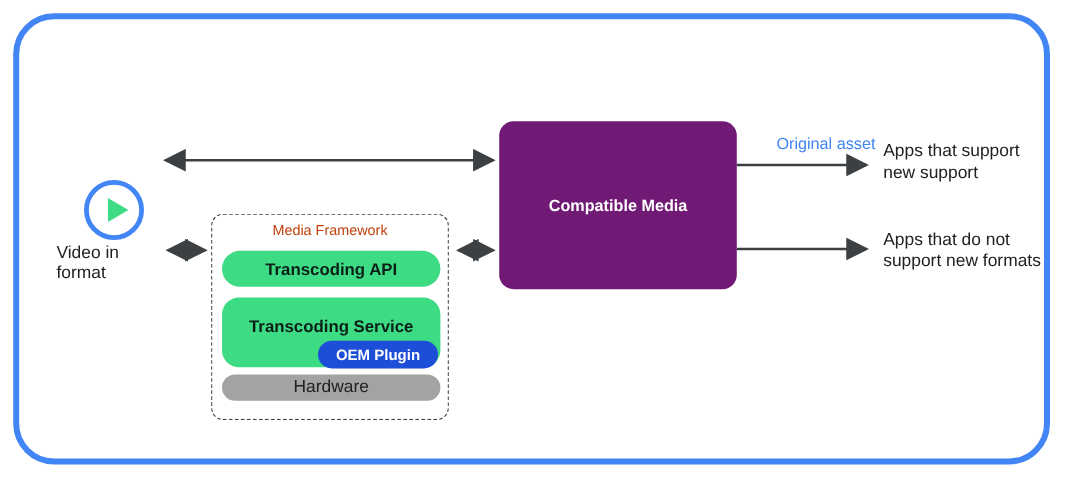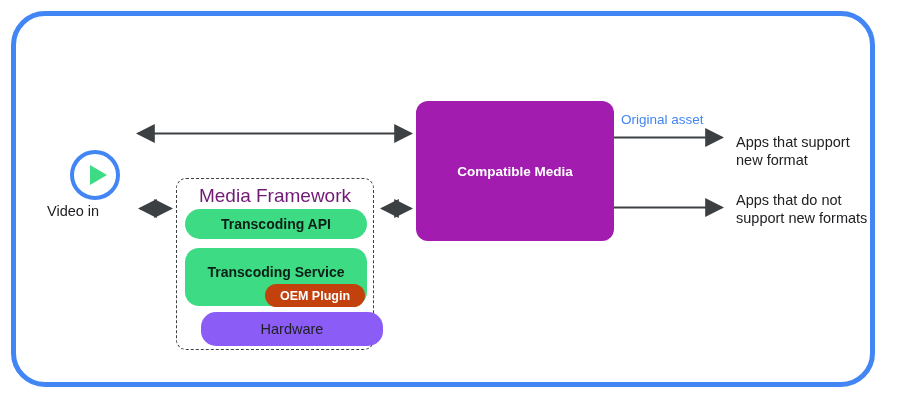--- a/index.html
+++ b/index.html
@@ -70,22 +70,22 @@
     border: 1.6px dashed #3c4043;
     border-radius: 10px;
     box-sizing: border-box;
   }
   #media-framework-title {
     position: absolute;
     left: 0;
     top: 6px;
     width: 100%;
     text-align: center;
-    font-size: 19px;
-    color: #701a75;
+    font-size: 12px;
+    color: #c2410c;
   }
   .stack-box {
     position: absolute;
     box-sizing: border-box;
     display: flex;
     align-items: center;
     justify-content: center;
     font-size: 14px;
     font-weight: bold;
     border-radius: 13px;
@@ -109,48 +109,48 @@
     border-radius: 14px;
     align-items: flex-start;
     padding-top: 16px;
   }
   #oem-plugin {
     position: absolute;
     left: 88px;
     top: 105px;
     width: 100px;
     height: 23px;
-    background: #c2410c;
+    background: #1d4ed8;
     color: #ffffff;
     border-radius: 12px;
     display: flex;
     align-items: center;
     justify-content: center;
     font-size: 12.5px;
     font-weight: bold;
   }
   #hardware {
-    left: 24px;
+    left: 8px;
     top: 133px;
     width: 182px;
-    height: 34px;
-    background: #8b5cf6;
+    height: 22px;
+    background: #a3a3a3;
     color: #202124;
     font-weight: normal;
     font-size: 14.5px;
     border-radius: 15px;
   }
   
   #cmt-box {
     position: absolute;
     left: 416px;
     top: 101px;
     width: 198px;
     height: 140px;
-    background: #a21caf;
+    background: #701a75;
     border-radius: 12px;
     display: flex;
     align-items: center;
     justify-content: center;
     text-align: center;
     color: #ffffff;
     font-size: 13.5px;
     font-weight: bold;
     line-height: 19px;
     padding: 0 8px;
@@ -161,44 +161,45 @@
     position: absolute;
     overflow: visible;
   }
   
   .asset-label {
     position: absolute;
     color: #4285f4;
     font-size: 13.5px;
     white-space: nowrap;
   }
-  #original-asset-label { left: 621px; top: 112px; }
+  #original-asset-label { left: 647px; top: 112px; }
   #transcoded-asset-label { left: 621px; top: 216px; }
   .apps-label {
     position: absolute;
     color: #202124;
     font-size: 14.5px;
     line-height: 18px;
     white-space: nowrap;
   }
-  #apps-support-label { left: 736px; top: 117px; margin-top: 16px; }
+  #apps-support-label { left: 736px; top: 117px; }
   #apps-nosupport-label { left: 736px; top: 191px; }
 </style>
 </head>
 <body>
 
 <div id="canvas">
 
   <div id="outer-frame"></div>
 
   <div id="video-icon">
     <div class="play-tri"></div>
   </div>
   <div id="video-label">
     <div>Video in</div>
+    <div>format</div>
   </div>
 
   <svg class="arrow-svg" style="left:128px; top:124px;" width="292" height="20" viewBox="0 0 292 20">
     <defs>
       <marker id="ah-r" markerWidth="9" markerHeight="9" refX="8" refY="4.5" orient="auto">
         <path d="M0,0 L9,4.5 L0,9 z" fill="#3c4043"></path>
       </marker>
       <marker id="ah-l" markerWidth="9" markerHeight="9" refX="1" refY="4.5" orient="auto">
         <path d="M9,0 L0,4.5 L9,9 z" fill="#3c4043"></path>
       </marker>
@@ -252,21 +253,21 @@
     <defs>
       <marker id="ah-r4" markerWidth="9" markerHeight="9" refX="8" refY="4.5" orient="auto">
         <path d="M0,0 L9,4.5 L0,9 z" fill="#3c4043"></path>
       </marker>
     </defs>
     <line x1="0" y1="9.5" x2="108" y2="9.5" stroke="#3c4043" stroke-width="2.1" marker-end="url(#ah-r4)"></line>
   </svg>
   <div class="asset-label" id="original-asset-label">Original asset</div>
   <div class="apps-label" id="apps-support-label">
     <div>Apps that support</div>
-    <div>new format</div>
+    <div>new support</div>
   </div>
 
   <svg class="arrow-svg" style="left:614px; top:198px;" width="116" height="20" viewBox="0 0 116 20">
     <defs>
       <marker id="ah-r5" markerWidth="9" markerHeight="9" refX="8" refY="4.5" orient="auto">
         <path d="M0,0 L9,4.5 L0,9 z" fill="#3c4043"></path>
       </marker>
     </defs>
     <line x1="0" y1="9.5" x2="108" y2="9.5" stroke="#3c4043" stroke-width="2.1" marker-end="url(#ah-r5)"></line>
   </svg>

